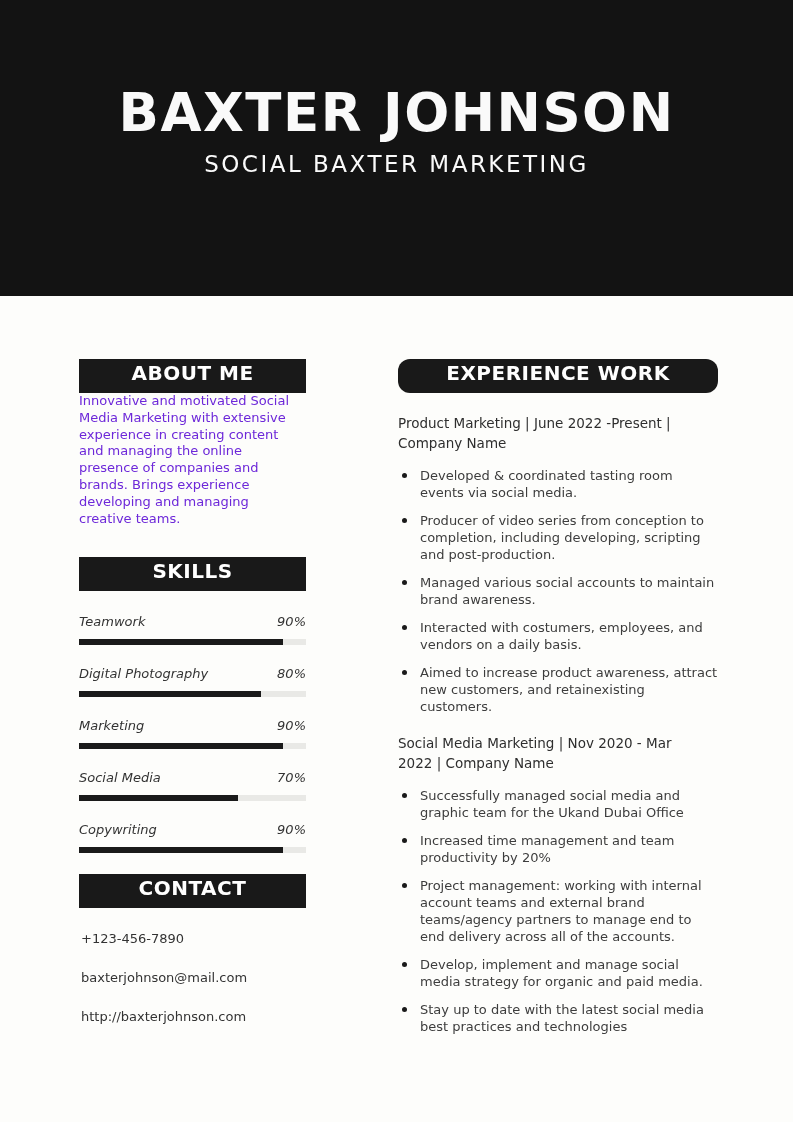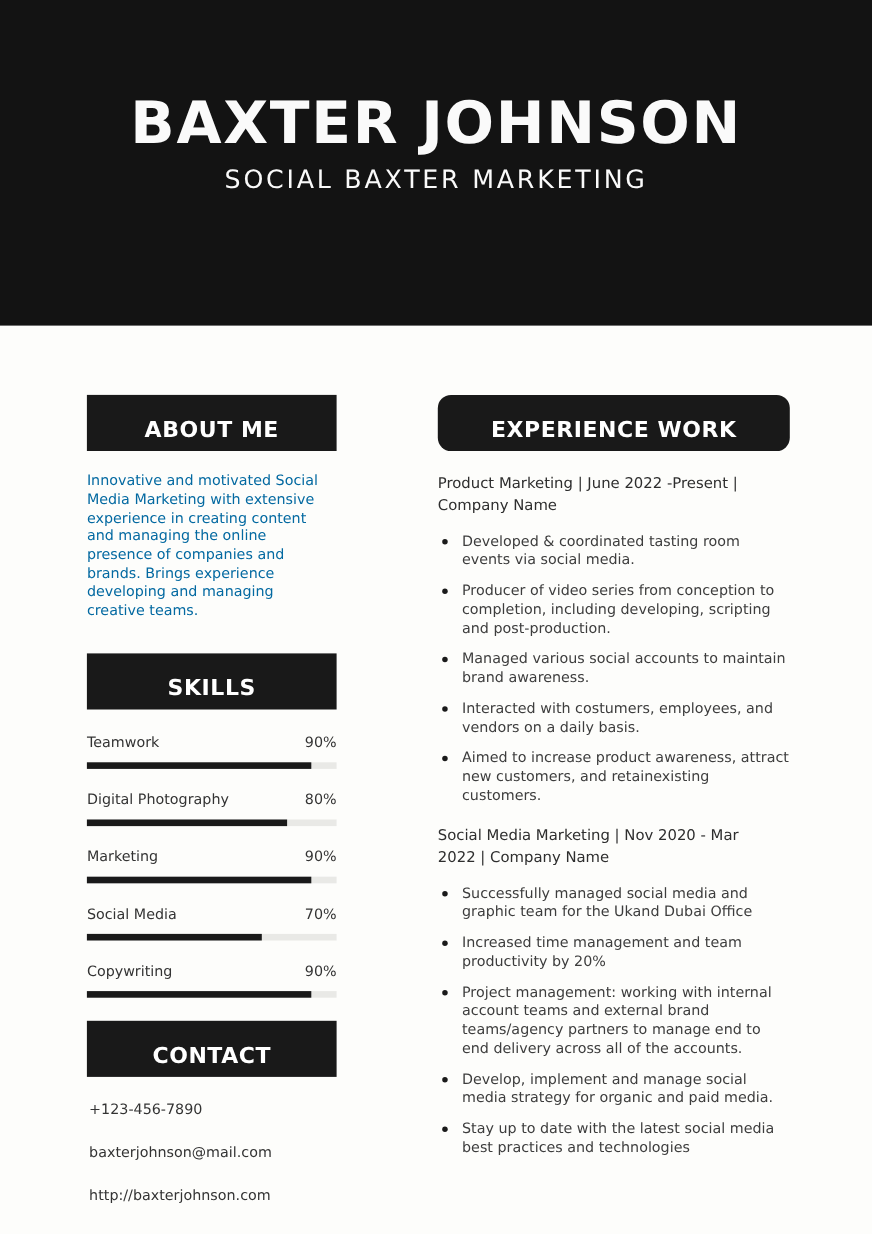--- a/index.html
+++ b/index.html
@@ -54,35 +54,34 @@
   }
 
   
   .section-box {
     background: #191919;
     color: #ffffff;
     text-align: center;
     font-size: 20px;
     font-weight: 700;
     letter-spacing: 0.5px;
-    padding: 19px 0 8px 0;
+    padding: 2px 0 8px 0;
   }
 
   
   .about-text {
-    margin-top: 20px;
     width: 218px;
     font-size: 13px;
     line-height: 16.8px;
-    color: #0369a1;
+    color: #6d28d9;
   }
 
   
   .skills-box { margin-top: 30px; }
-  .skills-list { margin-top: 23px; }
+  .skills-list { margin-top: 23px; font-style: italic; }
   .skill-row { margin-bottom: 21px; }
   .skill-label-row {
     display: flex;
     justify-content: space-between;
     align-items: baseline;
     font-size: 13px;
     color: #333333;
     margin-bottom: 10px;
   }
   .bar-track {

